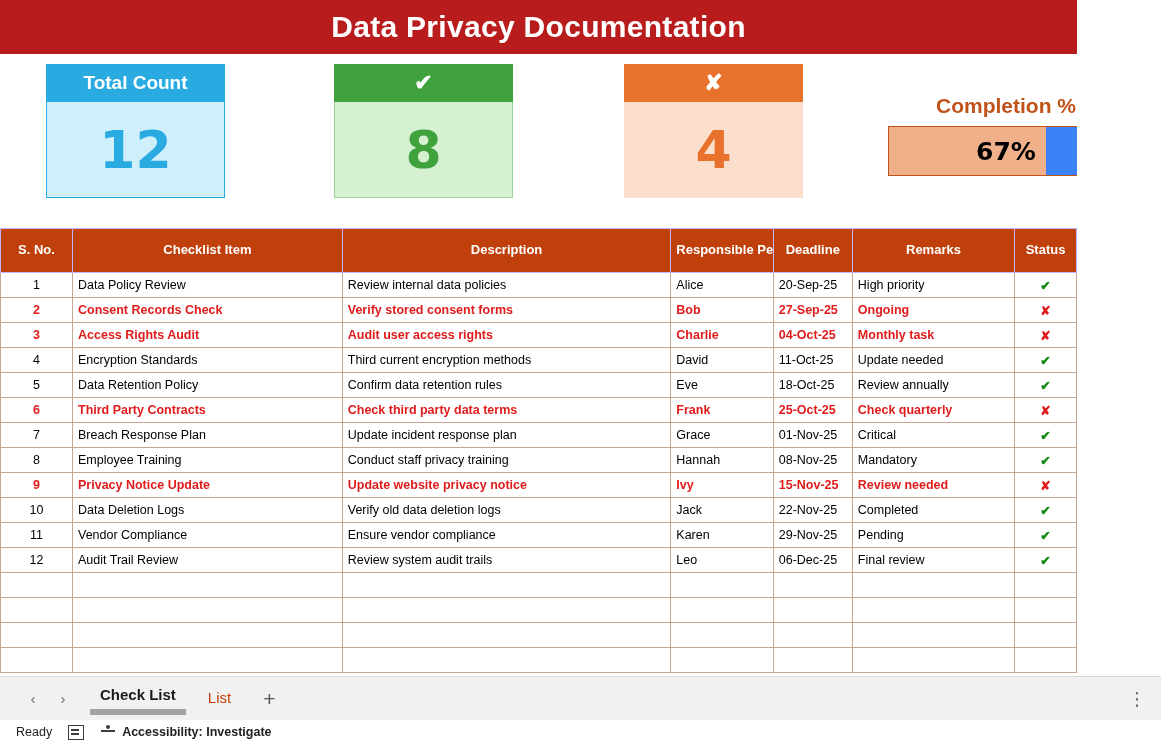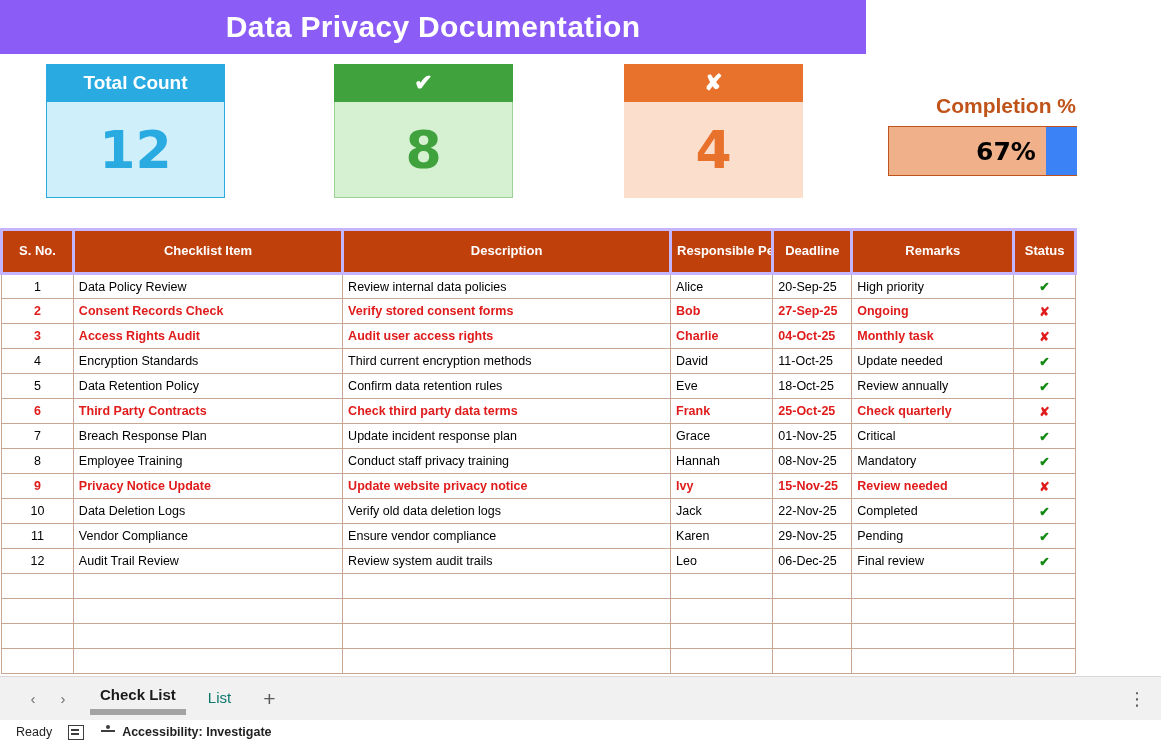--- a/index.html
+++ b/index.html
@@ -11,23 +11,23 @@
     overflow: hidden;
   }
   .sheet {
     position: relative;
     width: 1161px;
     height: 744px;
     background: #ffffff;
   }
   
   .title-banner {
-    width: 866px;
+    width: 1077px;
     height: 54px;
-    background: #8b5cf6;
+    background: #b91c1c;
     display: flex;
     align-items: center;
     justify-content: center;
   }
   .title-banner .title-text {
     color: #ffffff;
     font-size: 30px;
     font-weight: bold;
     letter-spacing: 0.3px;
   }
@@ -124,21 +124,21 @@
     overflow: hidden;
     white-space: nowrap;
   }
   table.checklist thead th {
     background: #C0400B;
     color: #ffffff;
     font-weight: bold;
     text-align: center;
     height: 44px;
     font-size: 13px;
-    border: 3px solid #c4b5fd;
+    border: 1px solid #c4b5fd;
     line-height: 1.15;
   }
   .col-sn    { width: 71px;  text-align: center; }
   .col-item  { width: 266px; }
   .col-desc  { width: 324px; }
   .col-resp  { width: 101px; }
   .col-dead  { width: 78px;  }
   .col-rem   { width: 160px; }
   .col-stat  { width: 61px;  text-align: center; }
   tr.row-alert td { color: #E01B1B; font-weight: bold; }
@@ -159,21 +159,21 @@
   }
   .nav-arrow {
     width: 30px; height: 30px;
     display: flex; align-items: center; justify-content: center;
     color: #6b6b6b; font-size: 15px;
   }
   .tab {
     margin-left: 12px;
     padding: 4px 10px 6px 10px;
     font-size: 15px;
-    color: #0f766e;
+    color: #c2410c;
   }
   .tab.active {
     font-weight: bold;
     color: #1a1a1a;
     border-bottom: 6px solid #a3a3a3;
   }
   .add-sheet {
     margin-left: 22px;
     font-size: 21px;
     color: #5a5a5a;

